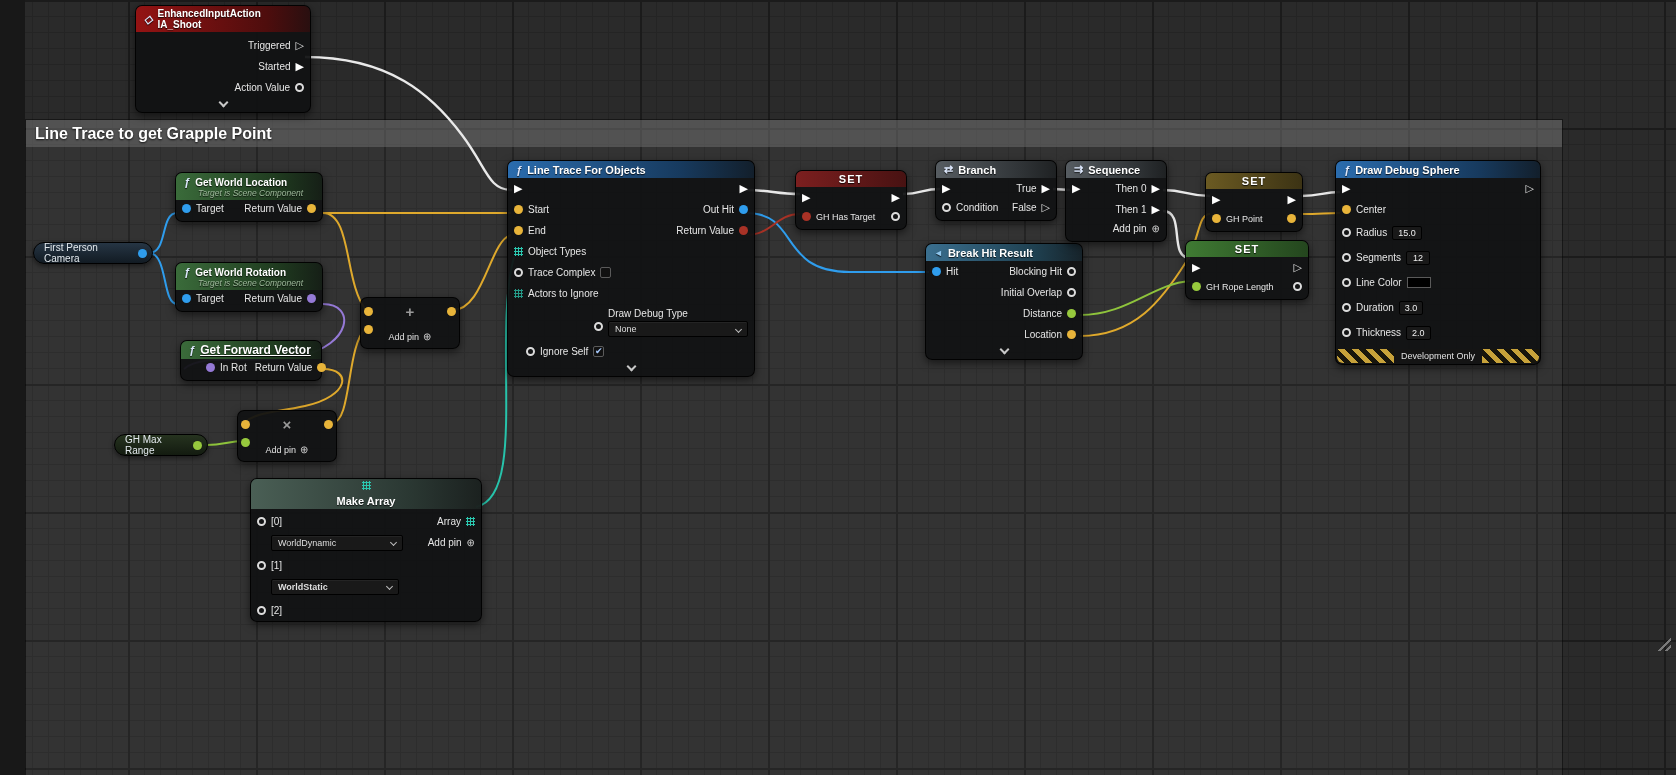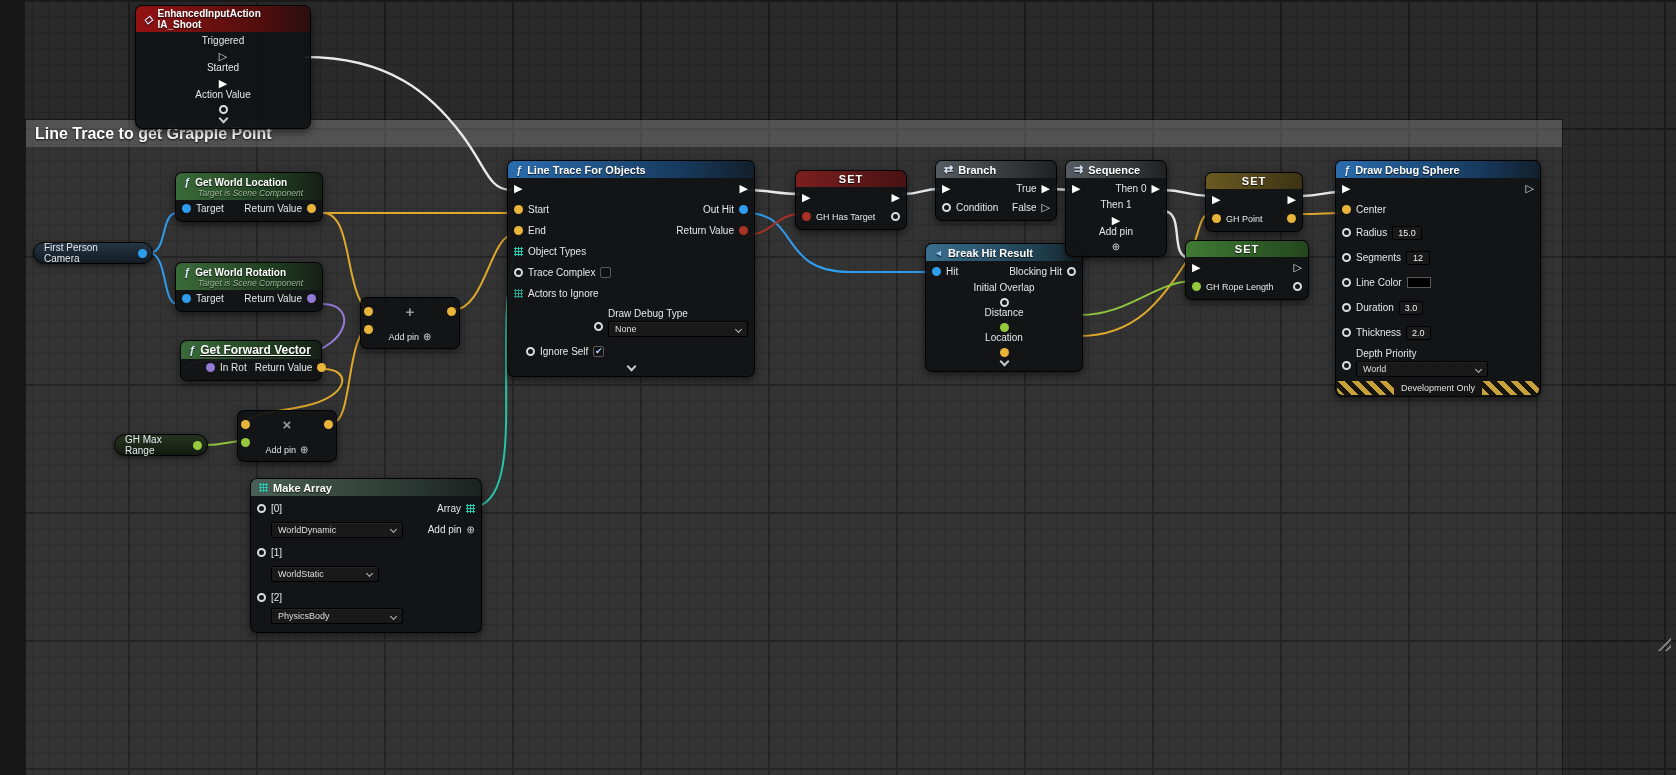--- a/index.html
+++ b/index.html
@@ -39,27 +39,27 @@
   .hdr { display:flex; align-items:center; gap:5px; padding:2px 8px; min-height:17px;
     border-radius:6px 6px 0 0; font-weight:bold; font-size:11px; color:#fff; text-shadow:0 1px 1px rgba(0,0,0,.8); }
   .hdr.block { display:block; padding:3px 8px 2px; }
   .hdr .trow { display:flex; align-items:center; gap:5px; }
   .hdr .sub { font-weight:normal; font-style:italic; font-size:8.5px; color:#9db89a; margin-left:14px; }
   .hdr-red   { background:linear-gradient(90deg,#941313,#4e0d0d 75%,rgba(60,12,12,.55)); }
   .hdr-blue  { background:linear-gradient(90deg,#2a6cae,#173a5e 70%,rgba(18,40,62,.55)); }
   .hdr-green { background:linear-gradient(90deg,#3a6b3a,#1f3a1f 70%,rgba(24,40,24,.55)); }
   .hdr-gray  { background:linear-gradient(90deg,#565c61,#303437 70%,rgba(40,44,46,.55)); }
   .hdr-steel { background:linear-gradient(90deg,#3a6f8f,#1f4050 70%,rgba(26,48,60,.55)); }
-  .hdr-moss  { background:linear-gradient(90deg,#4a5f55,#2a3732 70%,rgba(34,44,40,.55)); }
+  .hdr-moss  { background:linear-gradient(90deg,#4a5f55,#2a3732 70%,rgba(34,44,40,.55));flex-direction:column; }
   .hdr-maroon{ background:linear-gradient(90deg,#7c1f1f,#481212); justify-content:center; letter-spacing:1px; }
   .hdr-goldset{ background:linear-gradient(90deg,#6b5a22,#3c3314); justify-content:center; letter-spacing:1px; }
   .hdr-greenset{ background:linear-gradient(90deg,#3f7a33,#24461e); justify-content:center; letter-spacing:1px; }
   .ico { font-style:italic; font-size:11px; color:#dfeaff; }
   .row { display:flex; align-items:center; gap:5px; min-height:21px; padding:0 6px; font-size:10px; }
-  .row.end { justify-content:flex-end;flex-direction:column; }
+  .row.end { justify-content:flex-end; }
   .row-lr { display:flex; align-items:center; justify-content:space-between; gap:8px; min-height:21px; padding:0 6px; font-size:10px; }
   .side { display:flex; align-items:center; gap:5px; }
   .plabel { color:#e6e6e6; white-space:nowrap; }
   .stack { display:flex; flex-direction:column; gap:2px; }
 
   .pin { width:9px; height:9px; border-radius:50%; flex:none; }
   .pin.hollow { background:transparent !important; border:2px solid; }
   .c-gold  { background:#e8b43a; border-color:#e8b43a; }
   .c-green { background:#97c93d; border-color:#97c93d; }
   .c-red   { background:#a93226; border-color:#a93226; }
@@ -287,34 +287,28 @@
       <span class="side">
         <span class="plabel">Add pin</span>
         <span class="addico">⊕</span>
       </span>
     </div>
     <div class="row" style="margin-top:2px;">
       <span class="pin hollow c-teal"></span>
       <span class="plabel">[1]</span>
     </div>
     <div class="row">
-      <div class="dd" style="width:108px;margin-left:14px;">
+      <div class="dd" style="width:128px;margin-left:14px;font-weight:bold;">
         <span>WorldStatic</span>
         <span class="dd-caret"></span>
       </div>
     </div>
     <div class="row" style="margin-top:3px;">
       <span class="pin hollow c-teal"></span>
       <span class="plabel">[2]</span>
-    </div>
-    <div class="row" style="padding-bottom:8px;">
-      <div class="dd" style="width:132px;margin-left:14px;">
-        <span>PhysicsBody</span>
-        <span class="dd-caret"></span>
-      </div>
     </div>
   </div>
 
   <div class="node" style="left:507px;top:160px;width:248px;">
     <div class="hdr hdr-blue">
       <span class="ico">ƒ</span>
       <span>Line Trace For Objects</span>
     </div>
     <div class="row-lr">
       <span class="exec">▶</span>
@@ -533,30 +527,20 @@
     <div class="row" style="min-height:25px;">
       <span class="pin hollow c-green"></span>
       <span class="plabel">Duration</span>
       <span class="vb">3.0</span>
     </div>
     <div class="row" style="min-height:25px;">
       <span class="pin hollow c-green"></span>
       <span class="plabel">Thickness</span>
       <span class="vb">2.0</span>
     </div>
-    <div class="row" style="align-items:flex-start;padding-top:3px;">
-      <span class="pin hollow c-enum" style="margin-top:13px;"></span>
-      <div class="stack">
-        <span class="plabel">Depth Priority</span>
-        <div class="dd" style="width:132px;">
-          <span>World</span>
-          <span class="dd-caret"></span>
-        </div>
-      </div>
-    </div>
     <div class="dev-footer">
       <span class="hazard"></span>
       <span class="dev-text">Development Only</span>
       <span class="hazard"></span>
     </div>
   </div>
 
 </div>
 
 </body></html>

